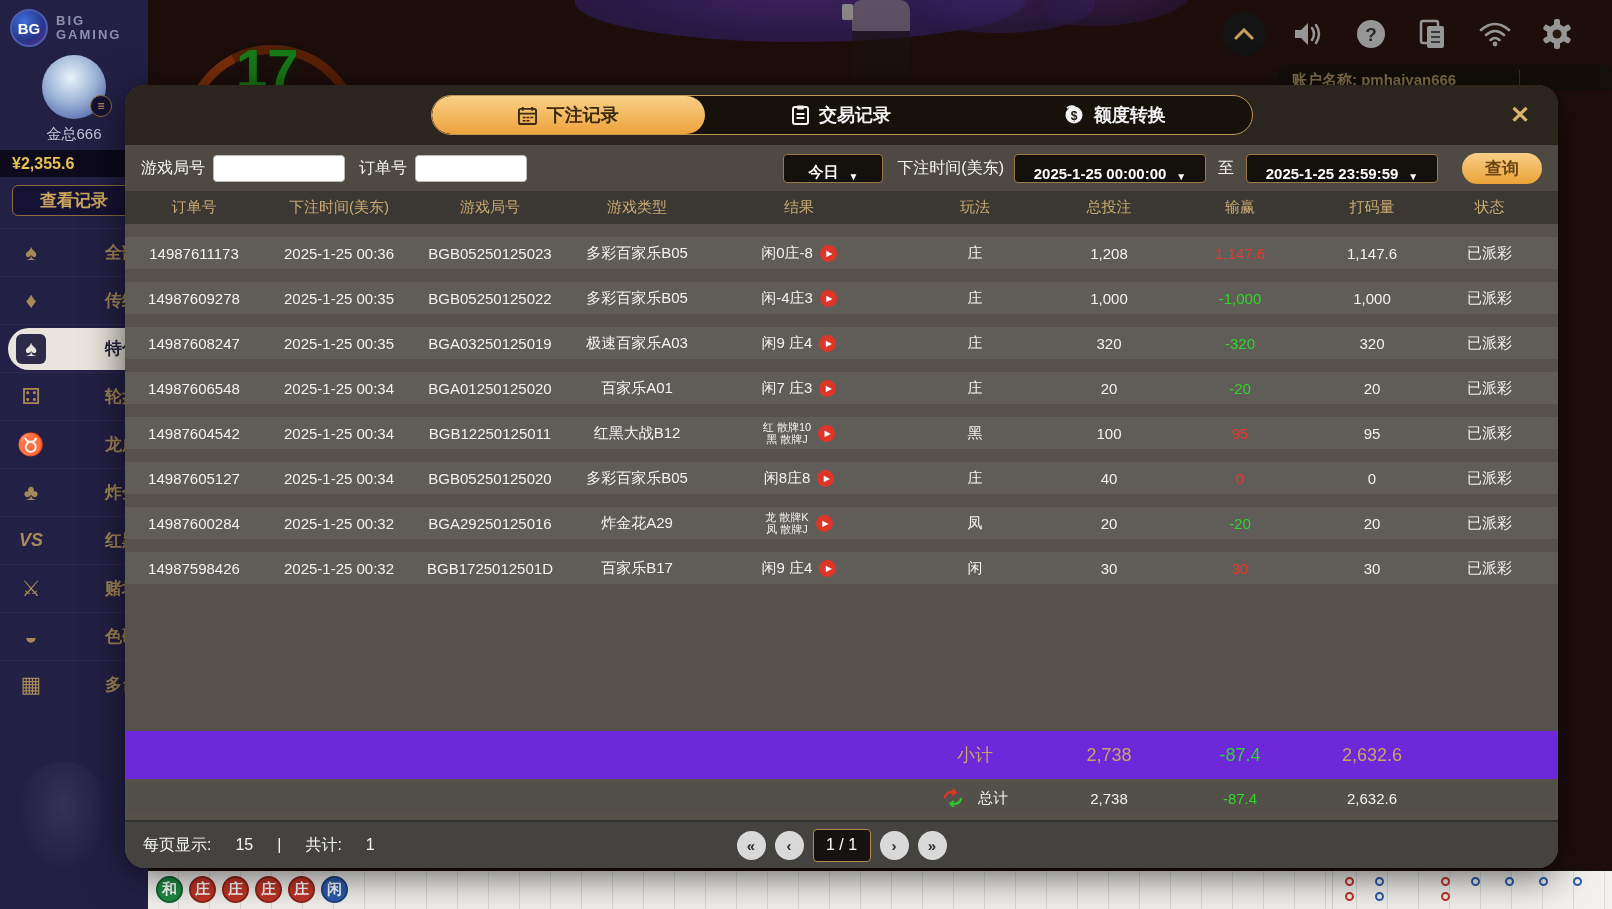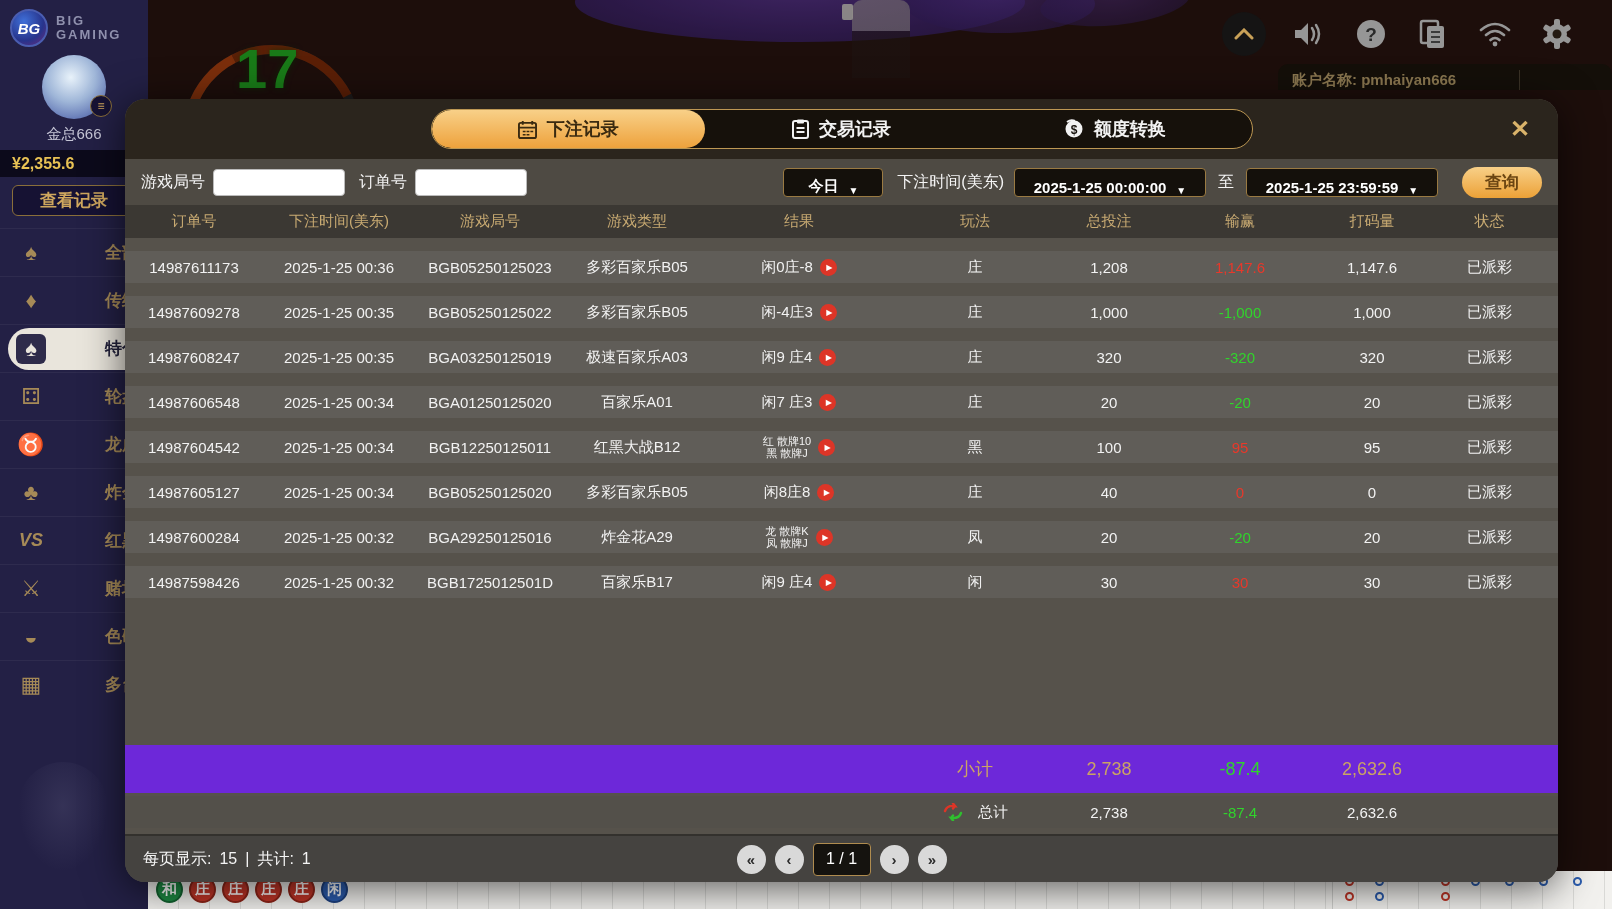--- a/index.html
+++ b/index.html
@@ -34,21 +34,21 @@
   #account-strip { top:64px; left:1278px; width:334px; height:26px; background:#140f09;
     border-radius:10px 10px 0 0; z-index:2; overflow:hidden; }
   #account-strip .txt { position:absolute; left:14px; top:7px; color:#8a7750; font-size:15px; font-weight:bold; white-space:nowrap; }
   #account-strip .div { position:absolute; right:92px; top:6px; width:1px; height:20px; background:#3a3226; }
 
   
   #sidebar { left:0; top:0; width:148px; height:909px; background:#232045; z-index:1; }
   #logo-row { display:flex; align-items:center; gap:8px; padding:9px 0 0 10px; }
   #logo-badge { width:38px; height:38px; border-radius:50%; flex:0 0 auto;
     background:radial-gradient(circle at 35% 30%, #3f6fd8, #27348c 60%, #6e2a7a);
-    border:2px solid #4a5db0; color:#fff; font-style:italic; font-weight:bold; font-size:15px;
+    border:2px solid #4a5db0; color:#fff; font-weight:bold; font-size:15px;
     display:flex; align-items:center; justify-content:center; }
   #logo-name { color:#8f90ad; font-weight:bold; font-size:13px; letter-spacing:2px; line-height:14px; }
   #avatar-wrap { position:relative; width:64px; height:64px; margin:8px auto 0 auto; }
   #avatar { width:64px; height:64px; border-radius:50%;
     background:radial-gradient(circle at 45% 35%, #e8f2fa 0%, #9fb6d8 45%, #3c4fa0 100%); }
   #avatar-badge { position:absolute; right:-6px; bottom:2px; width:22px; height:22px; border-radius:50%;
     background:#161233; border:1px solid #8a6f3a; color:#cda45c; font-size:12px;
     display:flex; align-items:center; justify-content:center; cursor:pointer; }
   #username { text-align:center; color:#c6c6d6; font-size:15px; margin-top:6px; }
   #balance-row { margin-top:6px; height:27px; background:#0c0a1b; color:#e8c254; font-weight:bold;
@@ -77,21 +77,21 @@
     display:flex; align-items:center; justify-content:center; flex:0 0 auto; }
   .bead.tie { background:#1e8a43; border:2px solid #136330; }
   .bead.banker { background:#c03527; border:2px solid #8e2418; }
   .bead.player { background:#2b5cae; border:2px solid #1d4180; }
   #small-road { position:absolute; right:0; bottom:0; width:280px; height:38px;
     border-left:1px solid #cfcfcc; }
   .sdot { position:absolute; width:9px; height:9px; border-radius:50%; }
   .sdot.r { border:2px solid #c03527; } .sdot.b { border:2px solid #2b5cae; }
 
   
-  #modal { left:125px; top:99px; width:1433px; height:783px; background:#56524b; border-radius:20px;
+  #modal { left:125px; top:85px; width:1433px; height:783px; background:#56524b; border-radius:20px;
     z-index:5; box-shadow:0 6px 40px rgba(0,0,0,.65); display:flex; flex-direction:column; overflow:hidden; }
   #tab-area { height:60px; background:#2b251d; position:relative; display:flex; align-items:center; justify-content:center; flex:0 0 auto; }
   #tab-bar { width:822px; height:40px; background:#16110b; border:1px solid #bd9854; border-radius:21px;
     display:flex; overflow:hidden; }
   .tab { flex:1; display:flex; align-items:center; justify-content:center; gap:10px; color:#f2f2f2;
     font-size:18px; font-weight:bold; cursor:pointer; }
   .tab.active { background:linear-gradient(180deg,#f8d088 0%, #eea23c 100%); color:#3a2a10; border-radius:21px; }
   #close-btn { position:absolute; right:20px; top:12px; width:36px; height:36px; background:none; border:none;
     color:#d9b36a; font-size:24px; font-weight:bold; cursor:pointer; font-family:inherit; }
 
@@ -121,21 +121,21 @@
   .play { width:17px; height:17px; border-radius:50%; background:#dd3527; color:#fff; font-size:8px;
     display:flex; align-items:center; justify-content:center; padding-left:2px; cursor:pointer; flex:0 0 auto; }
   .win { color:#e8382a; } .loss { color:#30d42c; }
 
   #fill-space { flex:1; }
   #subtotal-row { height:48px; background:#6d28d9; color:#cba464; font-size:18px; flex:0 0 auto; }
   #total-row { height:32px; margin-top:3px; background:#53504a; color:#f2f2f2; font-size:15px; flex:0 0 auto; }
   .label-with-icon { display:flex; align-items:center; justify-content:center; gap:14px; }
   #page-bar { height:48px; background:#454340; border-top:2px solid #33312d; flex:0 0 auto; position:relative;
     display:flex; align-items:center; padding:0 18px; margin-top:6px; }
-  #per-page { color:#f4f4f4; font-size:16px; display:flex; gap:8px; align-items:center; }
+  #per-page { color:#f4f4f4; font-size:16px; display:flex; gap:24px; align-items:center; }
   #pager { position:absolute; left:50%; transform:translateX(-50%); display:flex; align-items:center; gap:9px; }
   .pg-btn { width:29px; height:29px; border-radius:50%; border:none; background:#d9d9d9; color:#2d2d2d;
     font-size:15px; font-weight:bold; cursor:pointer; font-family:inherit; }
   #page-box { width:58px; height:33px; background:#15130f; border:1px solid #b08c4f; border-radius:4px;
     color:#fff; font-size:16px; display:flex; align-items:center; justify-content:center; }
 
   svg { display:block; }
 </style>
 </head>
 <body>

